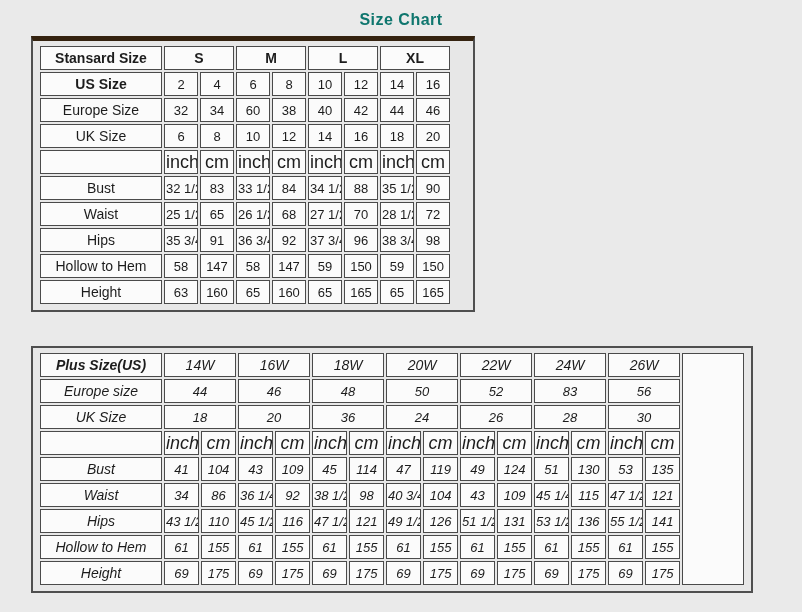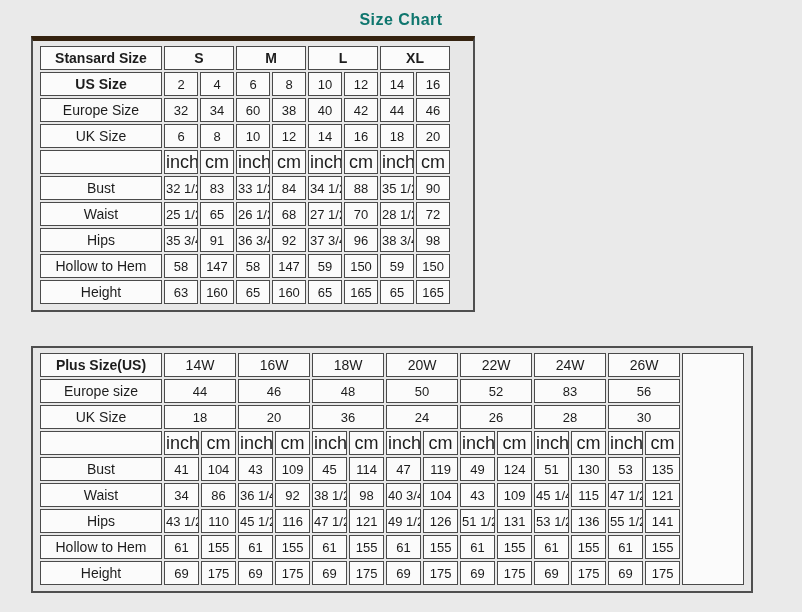--- a/index.html
+++ b/index.html
@@ -200,21 +200,21 @@
           <td>69</td>
           <td>175</td>
           <td>69</td>
           <td>175</td>
         </tr>
       </tbody>
     </table>
 </div>
 
 <div class="tbl-box" id="plus-box">
-  <table id="plus-table" style="width: 708px;">
+  <table id="plus-table" style="width: 708px; font-style: italic;">
       <colgroup>
         <col style="width: 122px;">
         <col style="width: 35px;">
         <col style="width: 35px;">
         <col style="width: 35px;">
         <col style="width: 35px;">
         <col style="width: 35px;">
         <col style="width: 35px;">
         <col style="width: 35px;">
         <col style="width: 35px;">

